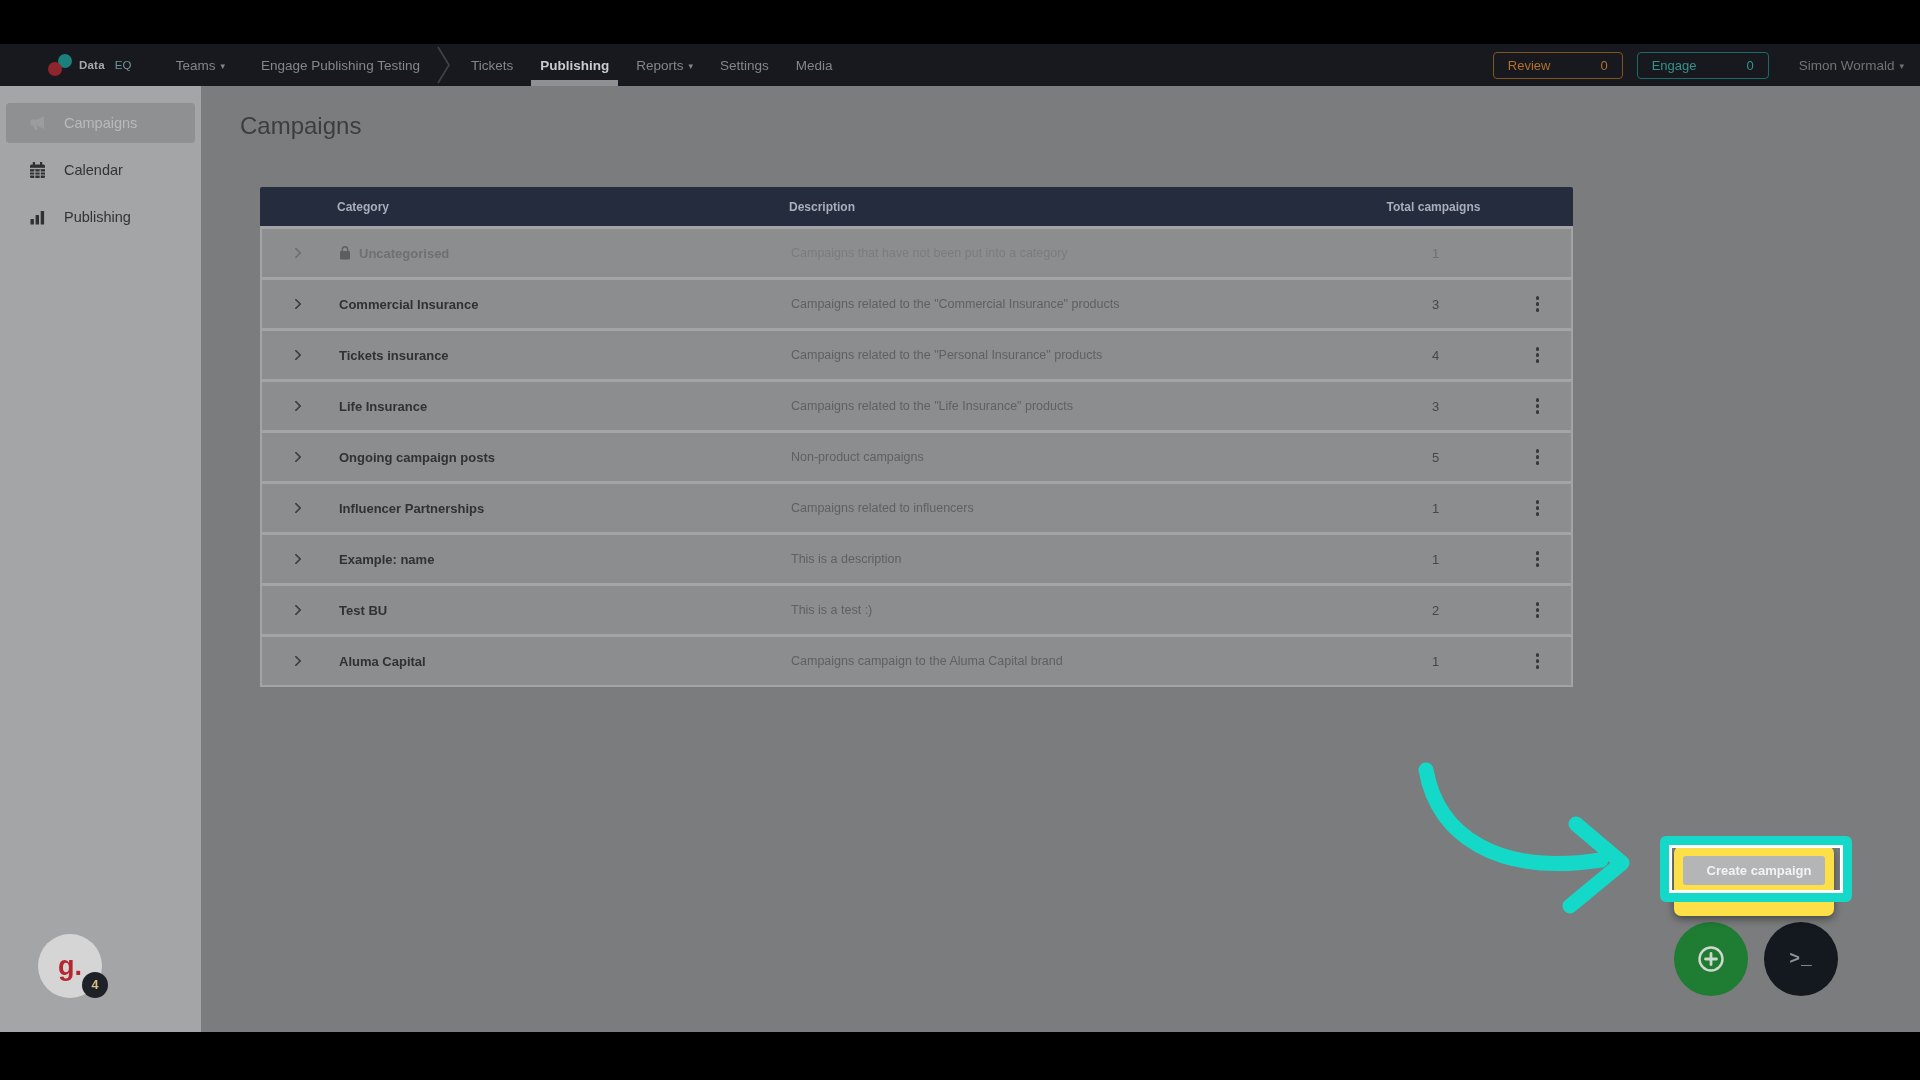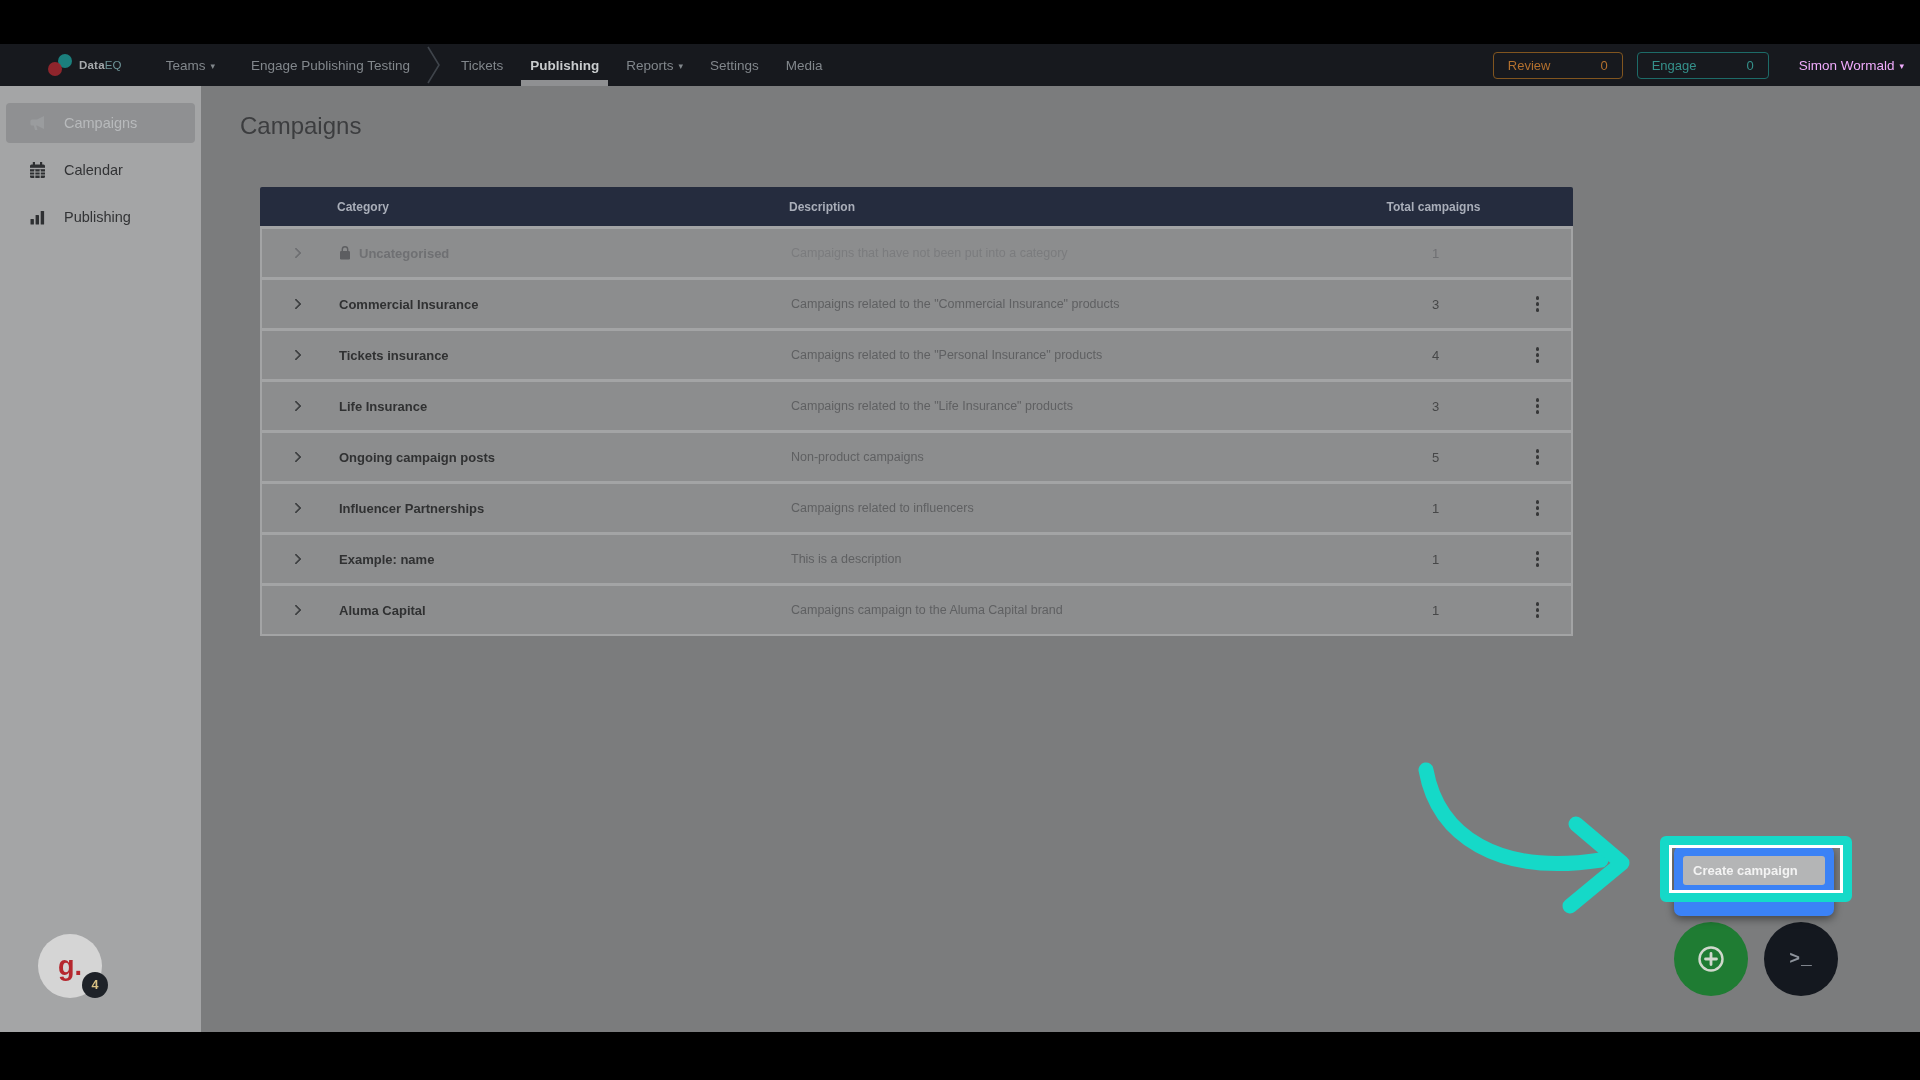--- a/index.html
+++ b/index.html
@@ -12,35 +12,35 @@
   .band-bottom { position:absolute; left:0; top:1032px; width:100%; height:48px; background:#000; }
 
   
   .nav { position:absolute; left:0; top:44px; width:100%; height:42px; background:#17191e;
          display:flex; align-items:center; padding:0 16px 0 48px; color:#82878c; font-size:13.5px; }
   .brand { display:flex; align-items:center; margin-right:44px; cursor:default; }
   .brand-mark { position:relative; width:24px; height:22px; margin-right:7px; }
   .brand-mark .c-teal { position:absolute; right:0; top:0; width:14px; height:14px; border-radius:50%; background:#1b7f7d; }
   .brand-mark .c-red  { position:absolute; left:0; bottom:0; width:14px; height:14px; border-radius:50%; background:#97262e; opacity:.94; }
   .brand-text { font-size:11.5px; font-weight:700; color:#a6a9ac; letter-spacing:.2px; }
-  .brand-text .eq { color:#6f9599; font-weight:400; }
+  .brand-text .eq { color:#6f9599; font-weight:400;padding-left:10px; }
   .nav-item { margin-right:27px; cursor:pointer; white-space:nowrap; }
   .nav-item.teams { margin-right:36px; }
   .nav-item.team-name { margin-right:16px; }
   .caret { display:inline-block; font-size:9px; margin-left:5px; transform:translateY(-1px); color:inherit; }
   .crumb-chev { margin-right:20px; flex:0 0 auto; }
   .nav-item.active { position:relative; color:#c9ccce; font-weight:600; }
   .nav-item.active::after { content:""; position:absolute; left:-9px; right:-9px; bottom:-13px; height:6px; background:#8f9092; }
   .nav-spacer { flex:1; }
   .pill-btn { border:1px solid; border-radius:4px; background:transparent; font-size:13px;
               padding:5px 14px; display:flex; align-items:center; cursor:pointer; font-family:inherit;gap:34px; }
   .pill-btn .cnt { margin-left:16px; }
   .btn-review { color:#b3702e; border-color:#81551f; margin-right:14px; }
   .btn-engage { color:#35918b; border-color:#1d6b68; }
-  .nav-user { margin-left:30px; color:#f0abfc; cursor:pointer; white-space:nowrap; }
+  .nav-user { margin-left:30px; color:#737373; cursor:pointer; white-space:nowrap; }
 
   
   .sidebar { position:absolute; left:0; top:86px; width:201px; height:946px; background:#a4a5a6; padding-top:17px; }
   .side-item { height:40px; display:flex; align-items:center; padding-left:22px; margin:0 6px 7px 6px;
                border-radius:4px; color:#323335; font-size:14.5px; cursor:pointer; }
   .side-item .s-icon { width:19px; height:19px; margin-right:17px; color:#2e3032; flex:0 0 auto; }
   .side-item.active { background:#8f9092; color:#b8babc; }
   .side-item.active .s-icon { color:#9a9c9e; }
 
   
@@ -69,22 +69,22 @@
   .kebab i { width:3.4px; height:3.4px; border-radius:50%; background:#363738; }
   .trow.muted .cell-name { color:#6f7073; }
   .trow.muted .cell-desc { color:#7b7c7e; }
   .trow.muted .cell-exp { color:#6e6f72; }
   .trow.muted .cell-total { color:#6f7073; }
 
   
   .guide-arrow { position:absolute; left:1398px; top:756px; z-index:9; pointer-events:none; }
 
   
-  .popup-menu { position:absolute; left:1674px; top:846px; width:160px; height:70px; background:#3b82f6;
-                border-radius:7px; z-index:6; box-shadow:0 3px 8px rgba(0,0,0,.45); }
+  .popup-menu { position:absolute; left:1674px; top:846px; width:160px; height:70px; background:#fde047;
+                border-radius:7px; z-index:6; box-shadow:0 3px 8px rgba(0,0,0,.45);text-align:center; }
   .popup-item { margin:10px 9px 0 9px; height:29px; line-height:29px; background:#b4b5b6; border-radius:3px;
                 padding-left:10px; font-size:13px; font-weight:600; color:#f3f3f3; cursor:pointer; }
   .highlight-frame { position:absolute; left:1660px; top:836px; width:192px; height:66px; z-index:7;
                      border:9px solid #15d9c8; border-radius:6px; box-shadow:inset 0 0 0 3px #ffffff; pointer-events:none; }
 
   
   .fab { position:absolute; width:74px; height:74px; border-radius:50%; display:flex; align-items:center;
          justify-content:center; cursor:pointer; border:none; }
   .fab-create { left:1674px; top:922px; background:#1f7c33; }
   .fab-terminal { left:1764px; top:922px; background:#14181f; color:#8d939b;
@@ -301,20 +301,38 @@
       <div class="cell-total">1</div>
       <div class="cell-menu">
               <span class="kebab">
                 <i></i>
                 <i></i>
                 <i></i>
               </span>
             </div>
     </div>
 
+    <div class="trow">
+      <div class="cell-exp">
+              <span class="chev"></span>
+            </div>
+      <div class="cell-name">
+
+        <span>Test BU</span>
+      </div>
+      <div class="cell-desc">This is a test :)</div>
+      <div class="cell-total">2</div>
+      <div class="cell-menu">
+              <span class="kebab">
+                <i></i>
+                <i></i>
+                <i></i>
+              </span>
+            </div>
+    </div>
 
     <div class="trow">
       <div class="cell-exp">
               <span class="chev"></span>
             </div>
       <div class="cell-name">
 
         <span>Aluma Capital</span>
       </div>
       <div class="cell-desc">Campaigns campaign to the Aluma Capital brand</div>

